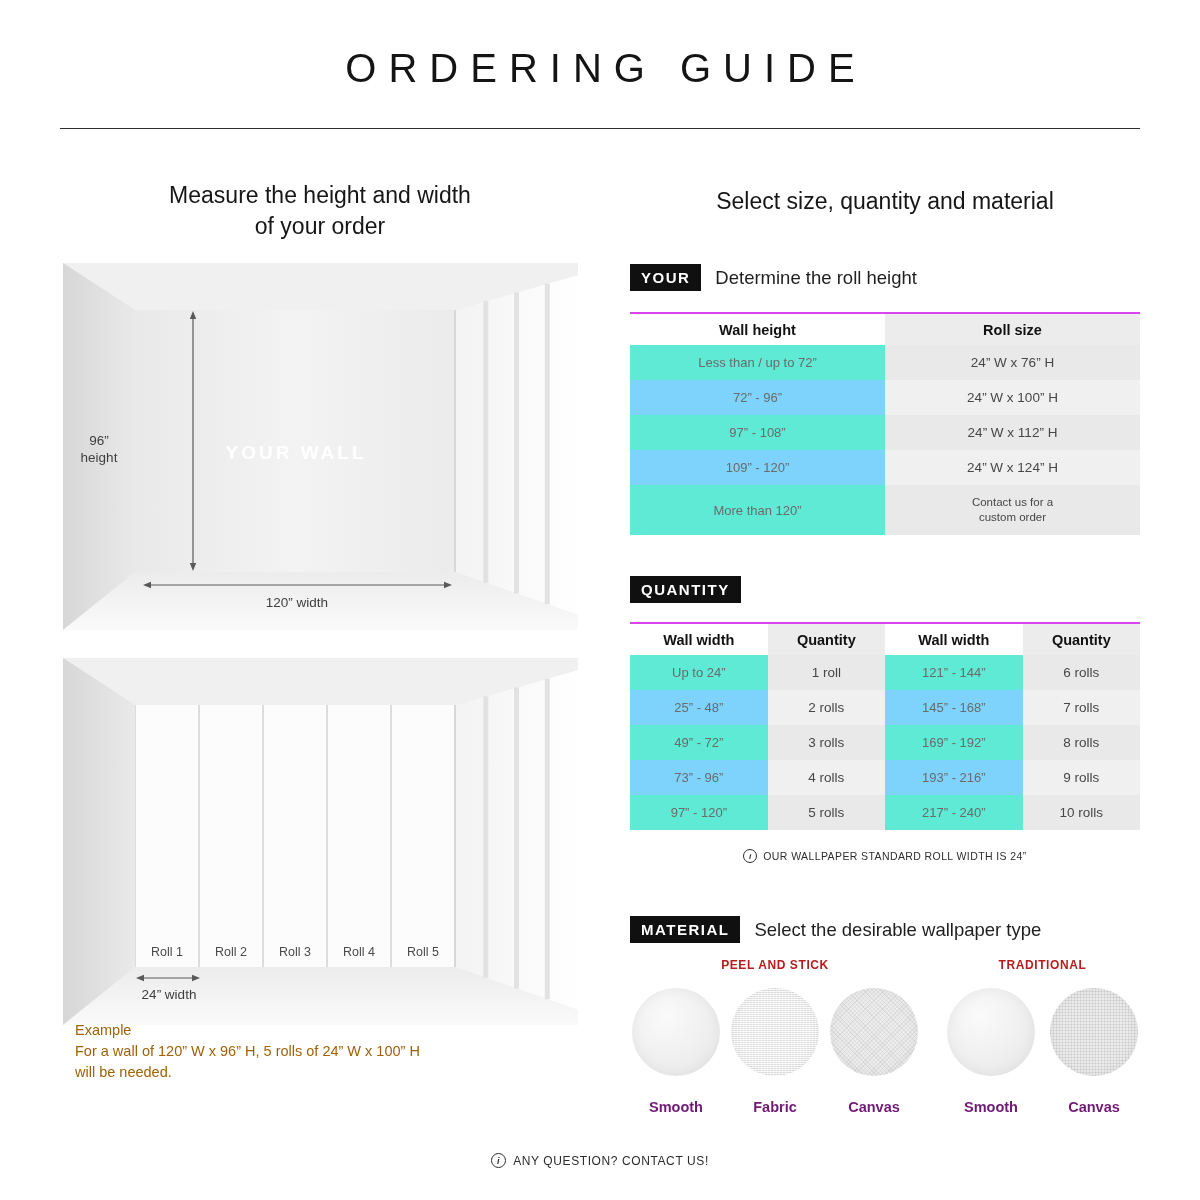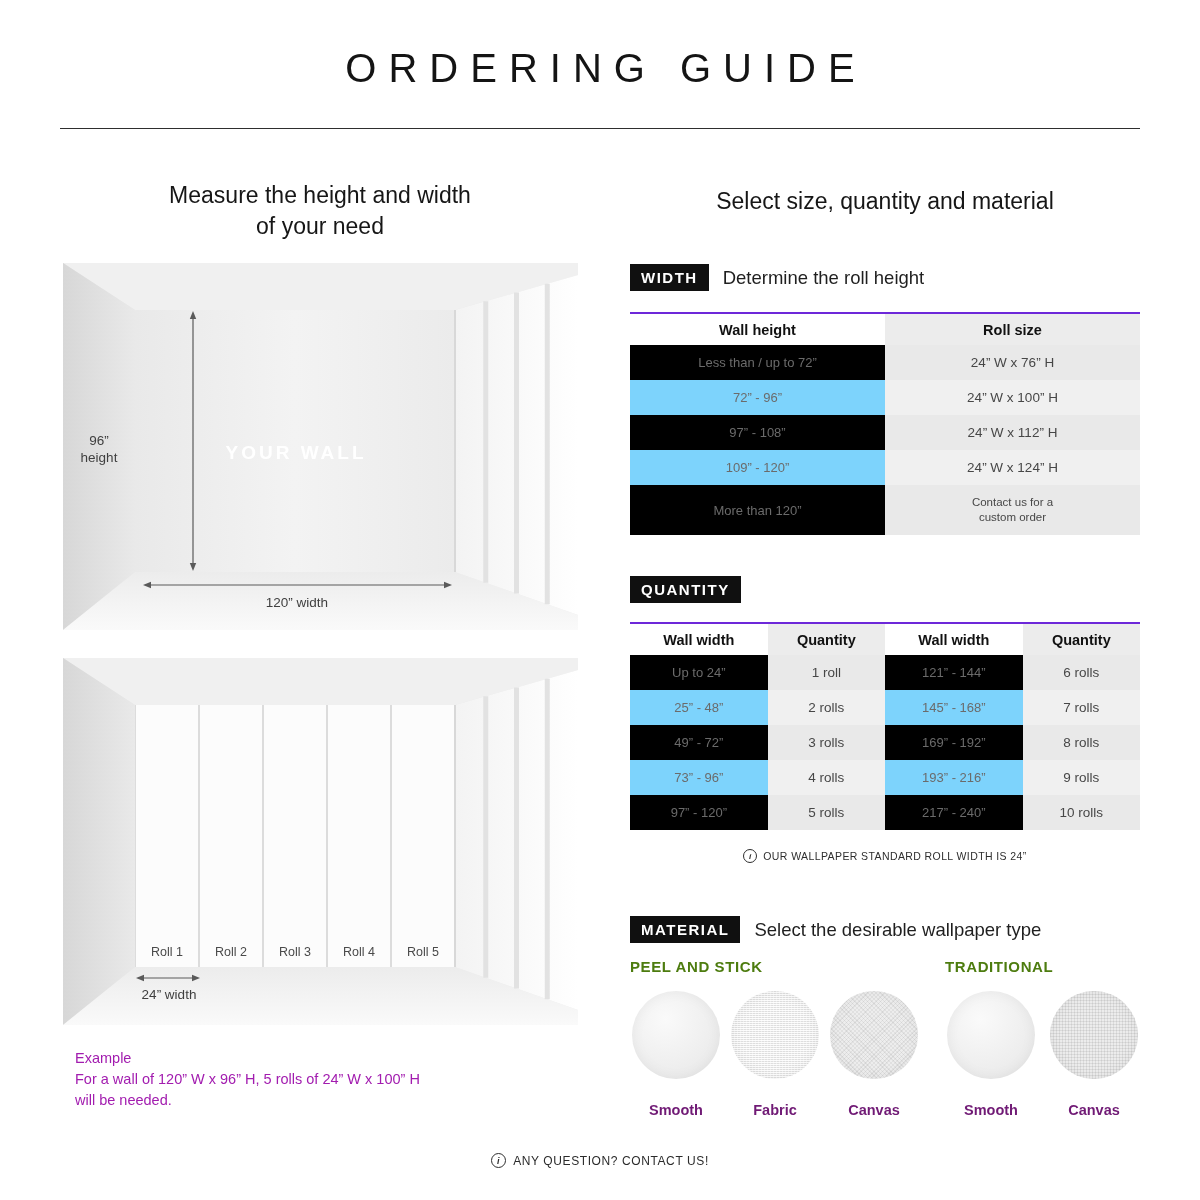--- a/index.html
+++ b/index.html
@@ -19,62 +19,62 @@
 
   
   svg.room{position:absolute;display:block;}
   .svg-lab{font-size:13.5px;fill:#3f3f3f;}
   .wall-text{font-size:19px;font-weight:bold;fill:#ffffff;letter-spacing:3px;}
   .roll-lab{font-size:12.5px;fill:#4a4a4a;}
   .arrow{stroke:#5a5a5a;stroke-width:1.2;}
   .ah{fill:#5a5a5a;}
 
   
-  .example{position:absolute;left:75px;top:1048px;width:500px;
-    font-size:14.5px;line-height:21px;color:#a21caf;}
+  .example{position:absolute;left:75px;top:1020px;width:500px;
+    font-size:14.5px;line-height:21px;color:#a16207;}
 
   
   .sec-head{position:absolute;left:630px;display:flex;align-items:center;gap:14px;}
   .badge{background:#101010;color:#ffffff;font-weight:700;font-size:15px;
     letter-spacing:1.5px;padding:5px 11px;}
   .caption{font-size:18.5px;color:#1f1f1f;}
 
   
-  .tbl{position:absolute;left:630px;width:510px;border-top:2px solid #6d28d9;}
+  .tbl{position:absolute;left:630px;width:510px;border-top:2px solid #d946ef;}
   .t-row{display:grid;}
   .size-tbl .t-row{grid-template-columns:50% 50%;}
   .qty-tbl .t-row{grid-template-columns:27% 23% 27% 23%;}
   .cell{display:flex;align-items:center;justify-content:center;text-align:center;}
   .t-row.head .cell{height:31px;font-weight:700;font-size:14.5px;color:#111111;}
   .t-row.data .cell{height:35px;}
   .t-row.tall .cell{height:50px;}
   .h-roll,.h-q{background:#ececec;}
   .c-wall,.c-ww{font-size:13px;color:#6b6b6b;}
   .c-roll,.c-q{font-size:13.5px;color:#474747;background:#ececec;}
-  .t-row.odd .c-wall,.t-row.odd .c-ww{background:#000000;}
+  .t-row.odd .c-wall,.t-row.odd .c-ww{background:#5eead4;}
   .t-row.even .c-wall,.t-row.even .c-ww{background:#7dd3fc;}
   .t-row.odd .c-roll,.t-row.odd .c-q{background:#e9e9e9;}
   .t-row.even .c-roll,.t-row.even .c-q{background:#f0f0f0;}
   .c-roll-small{font-size:11.5px;line-height:15px;max-width:115px;margin:0 auto;}
 
   
   .roll-note{position:absolute;left:630px;top:849px;width:510px;display:flex;
     align-items:center;justify-content:center;gap:6px;font-size:10.5px;
     letter-spacing:.4px;color:#2e2e2e;}
   .info-i{display:inline-flex;align-items:center;justify-content:center;
     width:13px;height:13px;border:1px solid #2e2e2e;border-radius:50%;
     font-size:9px;font-style:italic;font-weight:700;color:#2e2e2e;flex:0 0 auto;}
   .info-i.small{width:12px;height:12px;font-size:8px;}
 
   
   .material-groups{position:absolute;left:630px;top:958px;width:510px;height:170px;}
   .grp{position:absolute;top:0;}
   .grp-ps{left:0;width:290px;}
   .grp-tr{left:315px;width:195px;}
-  .grp-name{font-weight:700;font-size:15px;letter-spacing:.6px;color:#4d7c0f;}
+  .grp-name{text-align:center;font-weight:700;font-size:12px;letter-spacing:.6px;color:#b91c1c;}
   .swatches{display:flex;justify-content:space-between;margin-top:16px;}
   .grp-tr .swatches{justify-content:space-between;}
   .swatch{width:92px;}
   .circle{width:88px;height:88px;border-radius:50%;margin:0 auto;
     box-shadow:inset 0 0 14px rgba(0,0,0,0.05);}
   .tex-smooth{background:radial-gradient(circle at 38% 32%,#fafafa 0%,#ececec 70%,#e3e3e3 100%);}
   .tex-fabric{background-color:#f0f0f0;
     background-image:repeating-linear-gradient(0deg,rgba(255,255,255,.85) 0 1px,rgba(0,0,0,.045) 1px 2px),
                      repeating-linear-gradient(90deg,rgba(255,255,255,.5) 0 1px,rgba(0,0,0,.03) 1px 3px);}
   .tex-canvas{background-color:#ededed;
@@ -93,21 +93,21 @@
 </head>
 <body>
 
 <div id="page">
 
   <div class="page-title">ORDERING GUIDE</div>
   <div class="divider"></div>
 
   <div class="col-heading left-heading">
     <div>Measure the height and width</div>
-    <div>of your need</div>
+    <div>of your order</div>
   </div>
 
   <div class="col-heading right-heading">Select size, quantity and material</div>
 
   <svg class="room" style="left:63px;top:263px" width="515" height="367" viewBox="0 0 515 367">
     <defs>
       <linearGradient id="r1-lw" x1="0" y1="0" x2="1" y2="0">
         <stop offset="0" stop-color="#d7d7d7"></stop>
           <stop offset="1" stop-color="#e9e9e9"></stop>
       </linearGradient>
@@ -200,21 +200,21 @@
     <text class="svg-lab" x="106" y="341" text-anchor="middle">24” width</text>
   </svg>
 
   <div class="example">
     <div>Example</div>
     <div>For a wall of 120” W x 96” H, 5 rolls of 24” W x 100” H</div>
     <div>will be needed.</div>
   </div>
 
   <div class="sec-head" style="top:264px">
-    <span class="badge">WIDTH</span>
+    <span class="badge">YOUR</span>
     <span class="caption">Determine the roll height</span>
   </div>
 
   <div class="tbl size-tbl" style="top:312px">
     <div class="t-row head">
       <div class="cell h-wall">Wall height</div>
       <div class="cell h-roll">Roll size</div>
     </div>
     <div class="t-row data odd">
       <div class="cell c-wall">Less than / up to 72”</div>

